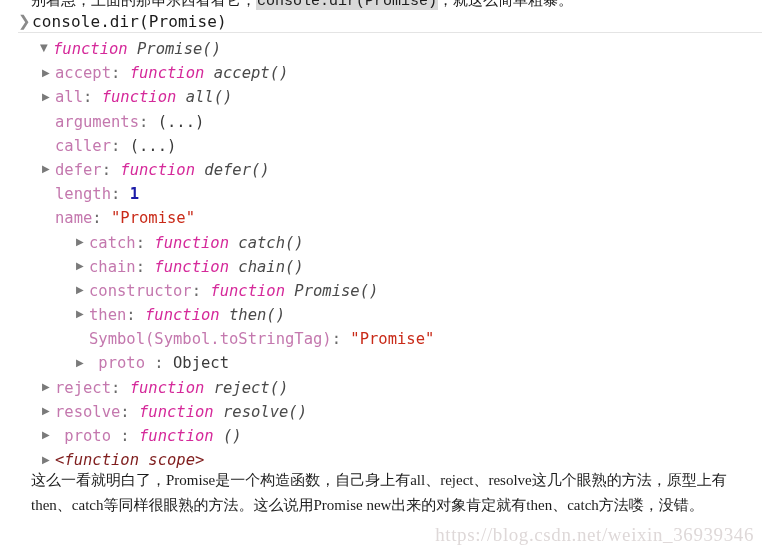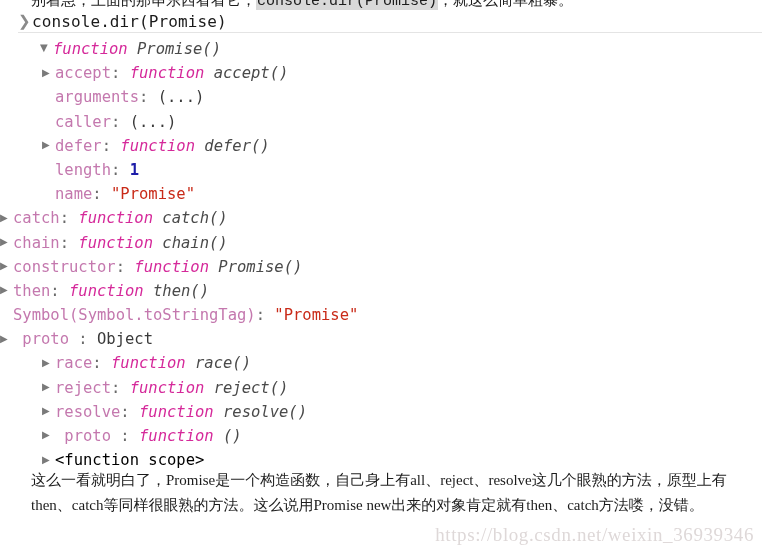--- a/index.html
+++ b/index.html
@@ -110,26 +110,26 @@
   }
   .tw.empty { color: transparent; }
 
   .prop     { color: #c478ae; }
   .sep      { color: #6a6a6a; }
   .kw       { color: #d5299a; font-style: italic; }
   .fname    { color: #4a4a4a; font-style: italic; }
   .plainval { color: #3a3a3a; }
   .num      { color: #1c1ca8; font-weight: bold; }
   .str      { color: #c92a18; }
-  .scope    { color: #000000; }
+  .scope    { color: #7f1d1d; font-style: italic; }
 
   
   .i0 { padding-left: 40px; }
   .i1 { padding-left: 42px; }
-  .i2 { }
+  .i2 { padding-left: 76px; }
 
   
   #paragraph {
     position: absolute;
     left: 31px;
     top: 468px;
     width: 710px;
     font-size: 15px;
     line-height: 25px;
     color: #1c1c1c;
@@ -163,32 +163,32 @@
   <div class="prompt-row">
     <span class="prompt-caret">❯</span>
     <span class="prompt-text">console.dir(Promise)</span>
   </div>
 
   <div class="divider"></div>
 
   <div id="tree">
       <div class="node i0"><span class="tw">▼</span><span class="kw">function</span> <span class="fname">Promise()</span></div>
       <div class="node i1"><span class="tw">▶</span><span class="prop">accept</span><span class="sep">: </span><span class="kw">function</span> <span class="fname">accept()</span></div>
+      <div class="node i1"><span class="tw">▶</span><span class="prop">all</span><span class="sep">: </span><span class="kw">function</span> <span class="fname">all()</span></div>
       <div class="node i1"><span class="tw empty">▶</span><span class="prop">arguments</span><span class="sep">: </span><span class="plainval">(...)</span></div>
       <div class="node i1"><span class="tw empty">▶</span><span class="prop">caller</span><span class="sep">: </span><span class="plainval">(...)</span></div>
       <div class="node i1"><span class="tw">▶</span><span class="prop">defer</span><span class="sep">: </span><span class="kw">function</span> <span class="fname">defer()</span></div>
       <div class="node i1"><span class="tw empty">▶</span><span class="prop">length</span><span class="sep">: </span><span class="num">1</span></div>
       <div class="node i1"><span class="tw empty">▶</span><span class="prop">name</span><span class="sep">: </span><span class="str">"Promise"</span></div>
       <div class="node i2"><span class="tw">▶</span><span class="prop">catch</span><span class="sep">: </span><span class="kw">function</span> <span class="fname">catch()</span></div>
       <div class="node i2"><span class="tw">▶</span><span class="prop">chain</span><span class="sep">: </span><span class="kw">function</span> <span class="fname">chain()</span></div>
       <div class="node i2"><span class="tw">▶</span><span class="prop">constructor</span><span class="sep">: </span><span class="kw">function</span> <span class="fname">Promise()</span></div>
       <div class="node i2"><span class="tw">▶</span><span class="prop">then</span><span class="sep">: </span><span class="kw">function</span> <span class="fname">then()</span></div>
       <div class="node i2"><span class="tw empty">▶</span><span class="prop">Symbol(Symbol.toStringTag)</span><span class="sep">: </span><span class="str">"Promise"</span></div>
       <div class="node i2"><span class="tw">▶</span><span class="prop">  proto </span><span class="sep"> : </span><span class="plainval">Object</span></div>
-      <div class="node i1"><span class="tw">▶</span><span class="prop">race</span><span class="sep">: </span><span class="kw">function</span> <span class="fname">race()</span></div>
       <div class="node i1"><span class="tw">▶</span><span class="prop">reject</span><span class="sep">: </span><span class="kw">function</span> <span class="fname">reject()</span></div>
       <div class="node i1"><span class="tw">▶</span><span class="prop">resolve</span><span class="sep">: </span><span class="kw">function</span> <span class="fname">resolve()</span></div>
       <div class="node i1"><span class="tw">▶</span><span class="prop">  proto </span><span class="sep"> : </span><span class="kw">function</span> <span class="fname">()</span></div>
       <div class="node i1"><span class="tw">▶</span><span class="scope">&lt;function scope&gt;</span></div>
     </div>
 </div>
 
 <div id="paragraph">这么一看就明白了，Promise是一个构造函数，自己身上有all、reject、resolve这几个眼熟的方法，原型上有then、catch等同样很眼熟的方法。这么说用Promise new出来的对象肯定就有then、catch方法喽，没错。</div>
 
 <div id="watermark">https://blog.csdn.net/weixin_36939346</div>

